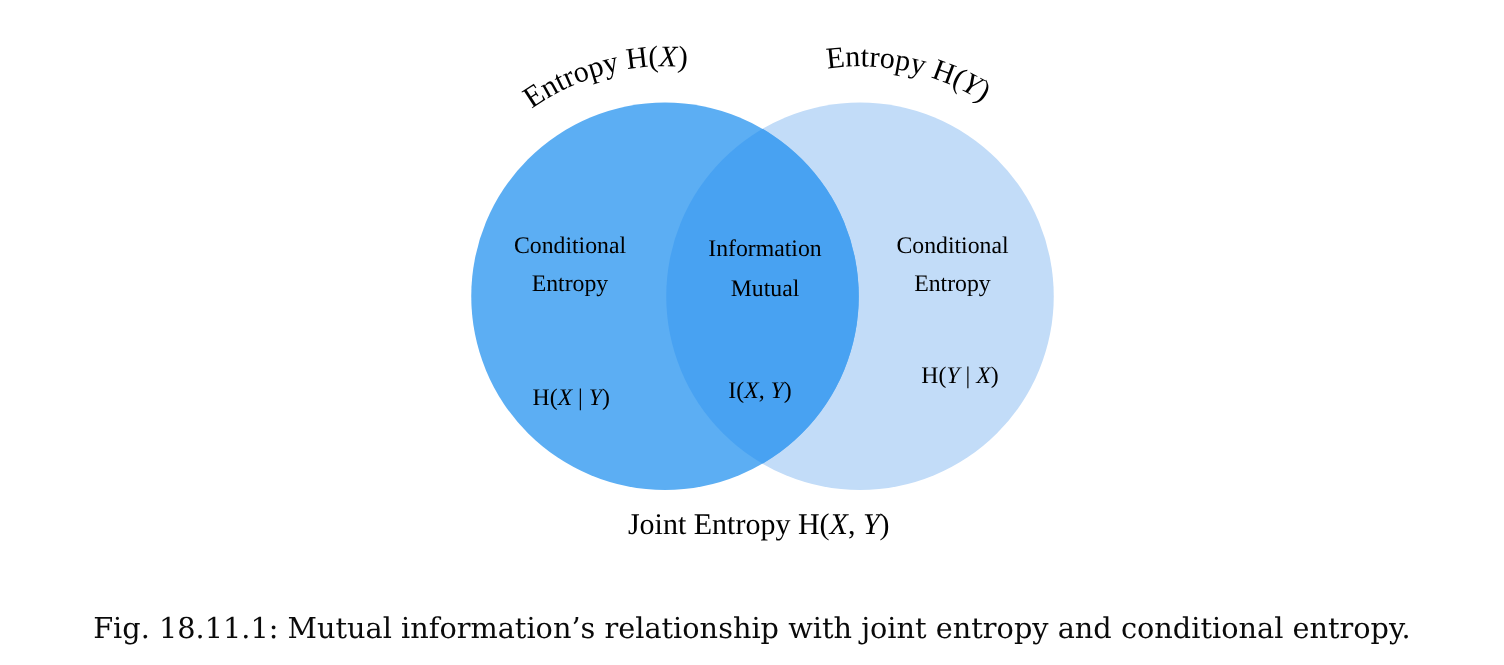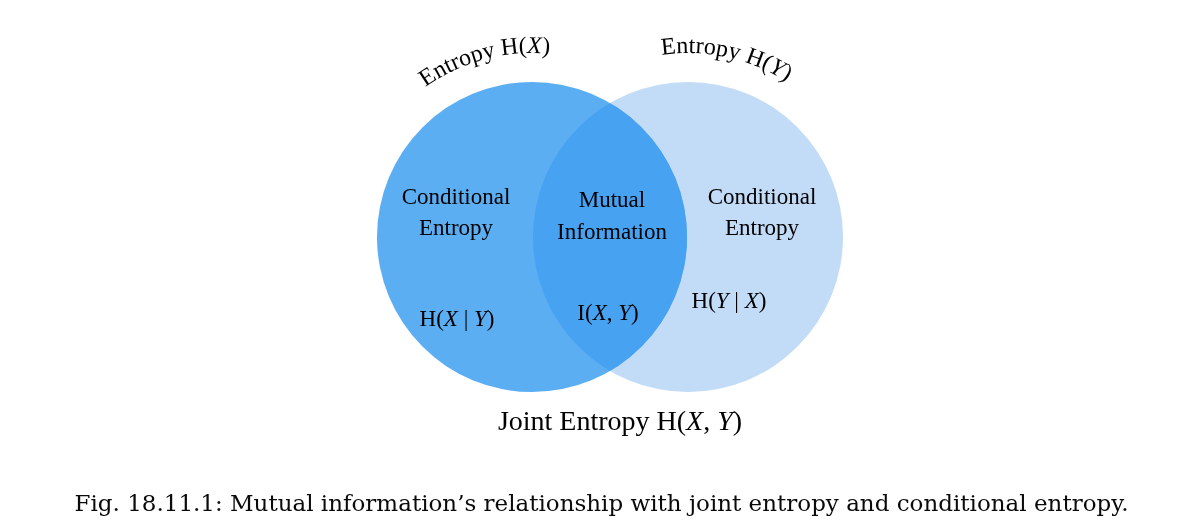--- a/index.html
+++ b/index.html
@@ -16,32 +16,32 @@
   .arc-label {
     font-family: "Liberation Serif", serif;
     font-size: 24px;
     fill: #000000;
   }
   .txt {
     position: absolute;
     transform: translate(-50%, -50%);
     text-align: center;
     white-space: nowrap;
-    font-size: 23px;
+    font-size: 19px;
     color: #000000;
   }
   .lines { line-height: 31px; }
   #mid-lines { line-height: 32px; }
   #left-lines  { left: 456px; top: 212px; }
   #mid-lines   { left: 612px; top: 216px; }
   #right-lines { left: 762px; top: 212px; }
   #left-formula  { left: 457px; top: 319px; }
   #mid-formula   { left: 608px; top: 313px; }
-  #right-formula { left: 729px; top: 301px; }
-  #bottom-label  { left: 620px; top: 421px; font-size: 28px; }
+  #right-formula { left: 768px; top: 301px; }
+  #bottom-label  { left: 607px; top: 421px; font-size: 24px; }
   .iv { font-style: italic; }
   #caption {
     position: absolute;
     left: 0; right: 0; top: 489px;
     text-align: center;
     font-family: "DejaVu Serif", serif;
     font-size: 23px;
     line-height: 28px;
     color: #0a0a0a;
   }
@@ -72,22 +72,22 @@
       <textPath href="#arc-right" xlink:href="#arc-right" startOffset="6"><tspan>Entropy H(</tspan><tspan class="iv" font-style="italic">Y</tspan><tspan>)</tspan></textPath>
     </text>
   </svg>
 
   <div id="left-lines" class="txt lines">
     <div>Conditional</div>
     <div>Entropy</div>
   </div>
 
   <div id="mid-lines" class="txt lines">
+    <div>Information</div>
     <div>Mutual</div>
-    <div>Information</div>
   </div>
 
   <div id="right-lines" class="txt lines">
     <div>Conditional</div>
     <div>Entropy</div>
   </div>
 
   <div id="left-formula" class="txt"><span>H(</span><span class="iv">X</span><span> | </span><span class="iv">Y</span><span>)</span></div>
 
   <div id="mid-formula" class="txt"><span>I(</span><span class="iv">X</span><span>, </span><span class="iv">Y</span><span>)</span></div>

